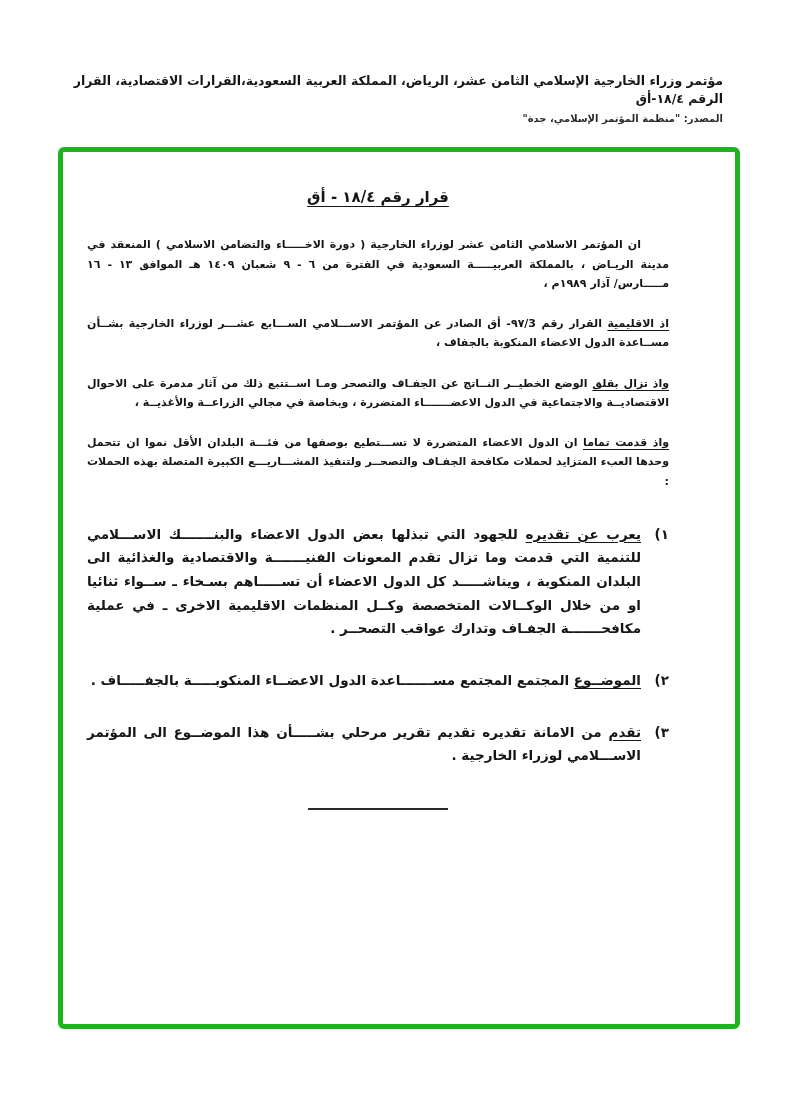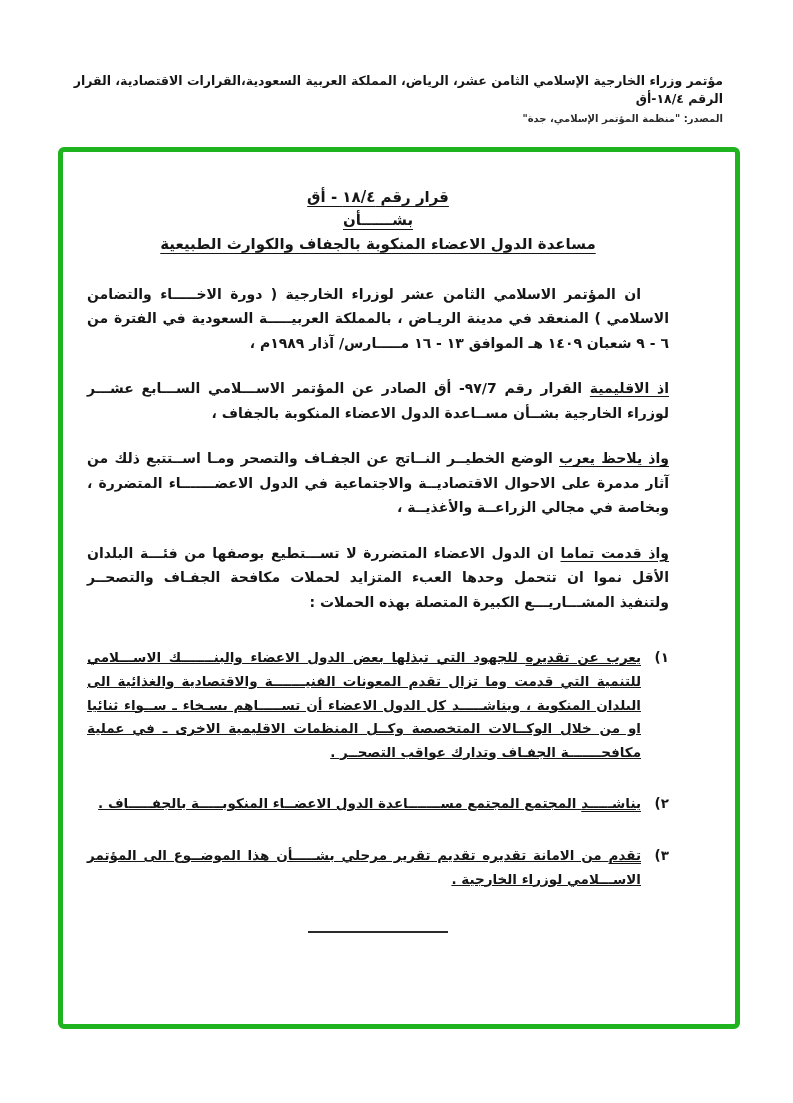--- a/index.html
+++ b/index.html
@@ -30,37 +30,37 @@
 
   .title-block {
     text-align:center;
     font-size:15px; font-weight:bold;
     line-height:1.55;
     margin-bottom:26px;
   }
   .title-line { text-decoration:underline; text-underline-offset:4px; }
 
   .para {
-    font-size:14px; font-weight:bold;
+    font-size:11px; font-weight:bold;
     line-height:1.75;
     text-align:justify;
     margin-bottom:21px;
   }
   .para.indent-first { text-indent:28px; }
   .lead { text-decoration:underline; text-underline-offset:3px; }
 
   .items-block { margin-top:32px; }
   .item {
     display:flex; flex-direction:row;
     font-size:13.5px; font-weight:bold;
     line-height:1.75;
     margin-bottom:28px;
   }
   .item .num { flex:0 0 auto; width:28px; }
-  .item .item-text { flex:1 1 auto; text-align:justify;text-decoration:underline; }
+  .item .item-text { flex:1 1 auto; text-align:justify; }
 
   .closing-rule {
     width:140px;
     border-top:2px solid #2a2a2a;
     margin:40px auto 0 auto;
   }
 </style>
 </head>
 <body>
 
@@ -69,53 +69,51 @@
   <div class="page-header">
     <div class="header-line1">مؤتمر وزراء الخارجية الإسلامي الثامن عشر، الرياض، المملكة العربية السعودية،القرارات الاقتصادية، القرار الرقم ١٨/٤-أق</div>
     <div class="header-line2">المصدر: "منظمة المؤتمر الإسلامي، جدة"</div>
   </div>
 
   <div class="green-box">
     <div class="content">
 
       <div class="title-block">
         <div class="title-line">قرار رقم ١٨/٤ - أق</div>
-        <div class="title-line">بشــــــأن</div>
-        <div class="title-line">مساعدة الدول الاعضاء المنكوبة بالجفاف والكوارث الطبيعية</div>
       </div>
 
       <p class="para indent-first">
         <span>ان المؤتمر الاسلامي الثامن عشر لوزراء الخارجية ( دورة الاخـــــاء والتضامن الاسلامي ) المنعقد في مدينة الريـاض ، بالمملكة العربيـــــة السعودية في الفترة من ٦ - ٩ شعبان ١٤٠٩ هـ الموافق ١٣ - ١٦ مـــــارس/ آذار ١٩٨٩م ،</span>
       </p>
 
       <p class="para">
-        <span class="lead">اذ الاقليمية</span><span> القرار رقم ٩٧/7- أق الصادر عن المؤتمر الاســـلامي الســـابع عشـــر لوزراء الخارجية بشــأن مســاعدة الدول الاعضاء المنكوبة بالجفاف ،</span>
+        <span class="lead">اذ الاقليمية</span><span> القرار رقم ٩٧/3- أق الصادر عن المؤتمر الاســـلامي الســـابع عشـــر لوزراء الخارجية بشــأن مســاعدة الدول الاعضاء المنكوبة بالجفاف ،</span>
       </p>
 
       <p class="para">
-        <span class="lead">واذ يلاحظ يعرب</span><span> الوضع الخطيــر النــاتج عن الجفـاف والتصحر ومـا اســتتبع ذلك من آثار مدمرة على الاحوال الاقتصاديــة والاجتماعية في الدول الاعضـــــــاء المتضررة ، وبخاصة في مجالي الزراعــة والأغذيــة ،</span>
+        <span class="lead">واذ تزال بقلق</span><span> الوضع الخطيــر النــاتج عن الجفـاف والتصحر ومـا اســتتبع ذلك من آثار مدمرة على الاحوال الاقتصاديــة والاجتماعية في الدول الاعضـــــــاء المتضررة ، وبخاصة في مجالي الزراعــة والأغذيــة ،</span>
       </p>
 
       <p class="para">
         <span class="lead">واذ قدمت تماما</span><span> ان الدول الاعضاء المتضررة لا تســـتطيع بوصفها من فئـــة البلدان الأقل نموا ان تتحمل وحدها العبء المتزايد لحملات مكافحة الجفـاف والتصحــر ولتنفيذ المشـــاريـــع الكبيرة المتصلة بهذه الحملات :</span>
       </p>
 
       <div class="items-block">
 
         <div class="item">
           <span class="num">١)</span>
           <div class="item-text">
             <span class="lead">يعرب عن تقديره</span><span> للجهود التي تبذلها بعض الدول الاعضاء والبنـــــــك الاســـلامي للتنمية التي قدمت وما تزال تقدم المعونات الفنيـــــــة والاقتصادية والغذائية الى البلدان المنكوبة ، ويناشـــــد كل الدول الاعضاء أن تســـــاهم بسـخاء ـ ســواء ثنائيا او من خلال الوكــالات المتخصصة وكــل المنظمات الاقليمية الاخرى ـ في عملية مكافحـــــــة الجفـاف وتدارك عواقب التصحــر .</span>
           </div>
         </div>
 
         <div class="item">
           <span class="num">٢)</span>
           <div class="item-text">
-            <span class="lead">يناشـــــد</span><span> المجتمع المجتمع مســـــــاعدة الدول الاعضــاء المنكوبـــــة بالجفـــــاف .</span>
+            <span class="lead">الموضــوع</span><span> المجتمع المجتمع مســـــــاعدة الدول الاعضــاء المنكوبـــــة بالجفـــــاف .</span>
           </div>
         </div>
 
         <div class="item">
           <span class="num">٣)</span>
           <div class="item-text">
             <span class="lead">تقدم</span><span> من الامانة تقديره تقديم تقرير مرحلي بشـــــأن هذا الموضــوع الى المؤتمر الاســـلامي لوزراء الخارجية .</span>
           </div>
         </div>
 

